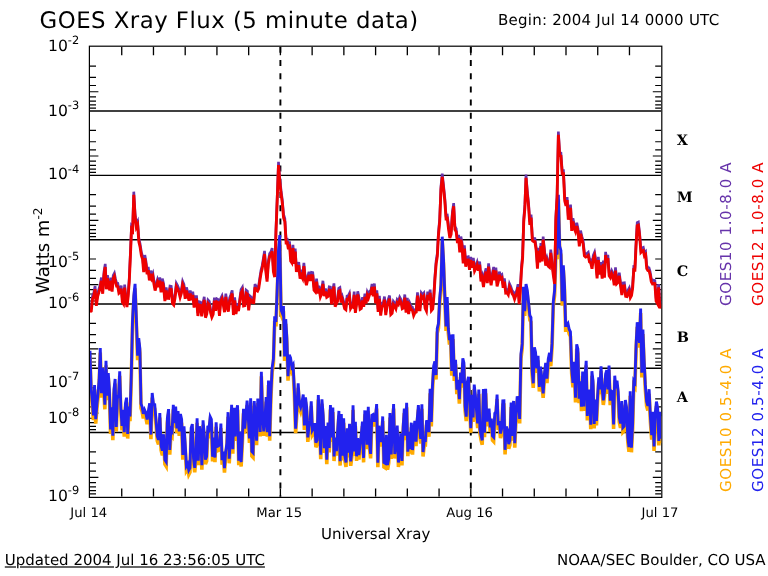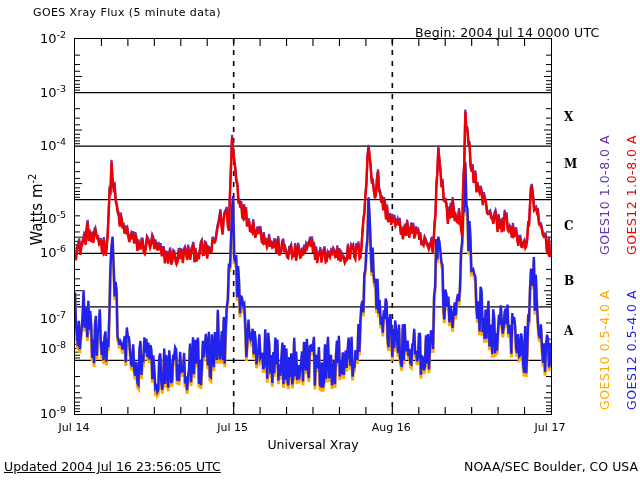--- a/index.html
+++ b/index.html
@@ -1,20 +1,20 @@
 <!DOCTYPE html>
 <html><head>
 <meta charset="utf-8">
 <style>
   html,body{margin:0;padding:0;background:#ffffff;}
   body{width:640px;height:480px;position:relative;overflow:hidden;
        font-family:"DejaVu Sans",sans-serif;color:#000;}
   .abs{position:absolute;}
-  #title{left:33px;top:6px;font-size:11px;letter-spacing:.4px;white-space:nowrap;}
-  #begin{left:415px;top:9px;font-size:12.5px;white-space:nowrap;letter-spacing:.2px;margin-top:16px;}
+  #title{left:33px;top:6px;font-size:19px;letter-spacing:.4px;white-space:nowrap;}
+  #begin{left:415px;top:9px;font-size:12.5px;white-space:nowrap;letter-spacing:.2px;}
   #plot{left:74px;top:38px;width:478px;height:377px;border:1px solid #000;box-sizing:border-box;}
   #ylabel{left:-24px;top:200px;width:120px;text-align:center;font-size:15px;
           transform:rotate(-90deg);transform-origin:50% 50%;white-space:nowrap;}
   #xlabel{left:74px;top:437px;width:478px;text-align:center;font-size:12.5px;}
   .ytlab{position:absolute;font-size:13px;white-space:nowrap;text-align:right;width:44px;}
   .ytlab sup{font-size:9.5px;vertical-align:super;}
   .xtlab{position:absolute;font-size:11px;white-space:nowrap;transform:translateX(-50%);}
   .flare{position:absolute;font-size:12px;font-weight:bold;font-family:"DejaVu Serif",serif;
          transform:translateY(-50%);}
   .vlegend{position:absolute;font-size:12.5px;white-space:nowrap;letter-spacing:.5px;
@@ -206,21 +206,21 @@
     <div class="ytlab" style="left: 22px; top: 82.5714px;">10<sup>-3</sup></div>
     <div class="ytlab" style="left: 22px; top: 136.143px;">10<sup>-4</sup></div>
     <div class="ytlab" style="left: 22px; top: 189.714px; margin-top: 19px;">10<sup>-5</sup></div>
     <div class="ytlab" style="left: 22px; top: 243.286px;">10<sup>-6</sup></div>
     <div class="ytlab" style="left: 22px; top: 296.857px; margin-top: 12px;">10<sup>-7</sup></div>
     <div class="ytlab" style="left: 22px; top: 339px;">10<sup>-8</sup></div>
     <div class="ytlab" style="left: 22px; top: 404px;">10<sup>-9</sup></div>
   </div>
 <div class="abs" id="xticklabels">
     <div class="xtlab" style="left: 74px; top: 421px;">Jul 14</div>
-    <div class="xtlab" style="left: 232.667px; top: 421px;">Jul 15</div>
+    <div class="xtlab" style="left: 232.667px; top: 421px;">Mar 15</div>
     <div class="xtlab" style="left: 391.333px; top: 421px;">Aug 16</div>
     <div class="xtlab" style="left: 550px; top: 421px;">Jul 17</div>
   </div>
 <div class="abs" id="flarelabels">
     <div class="flare" style="left: 564px; top: 117px;">X</div>
     <div class="flare" style="left: 564px; top: 164px;">M</div>
     <div class="flare" style="left: 564px; top: 226px;">C</div>
     <div class="flare" style="left: 564px; top: 281px;">B</div>
     <div class="flare" style="left: 564px; top: 331px;">A</div>
   </div>

